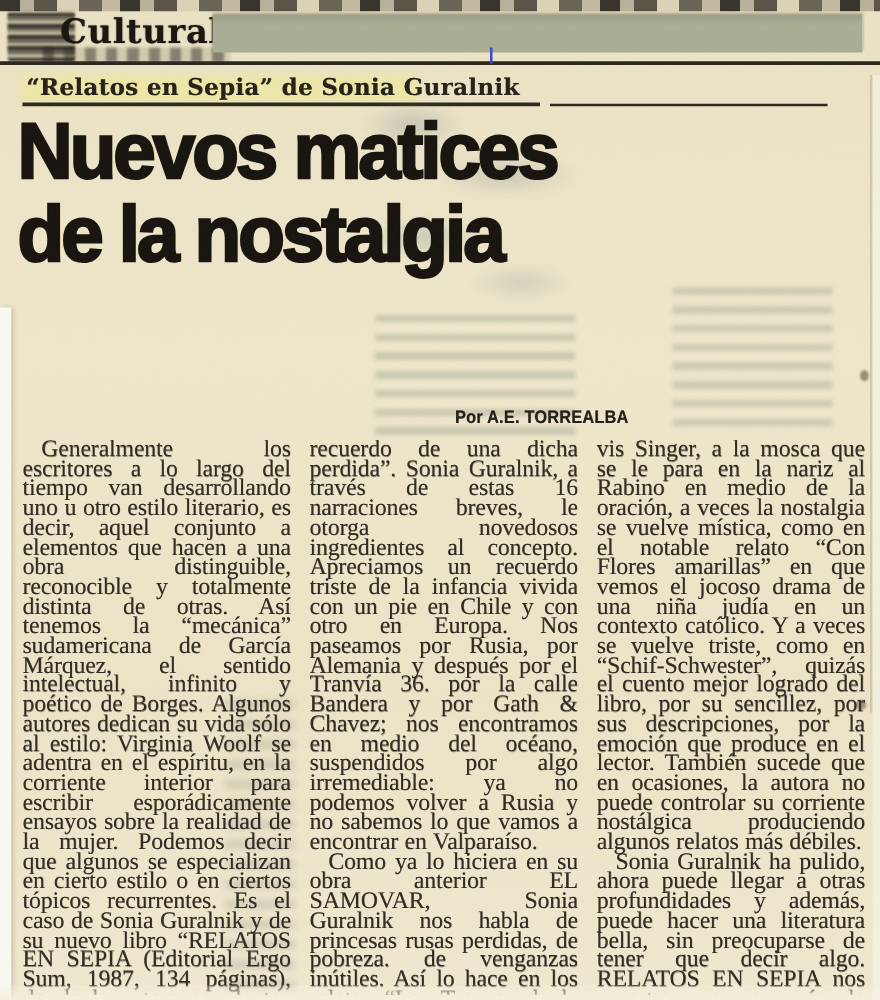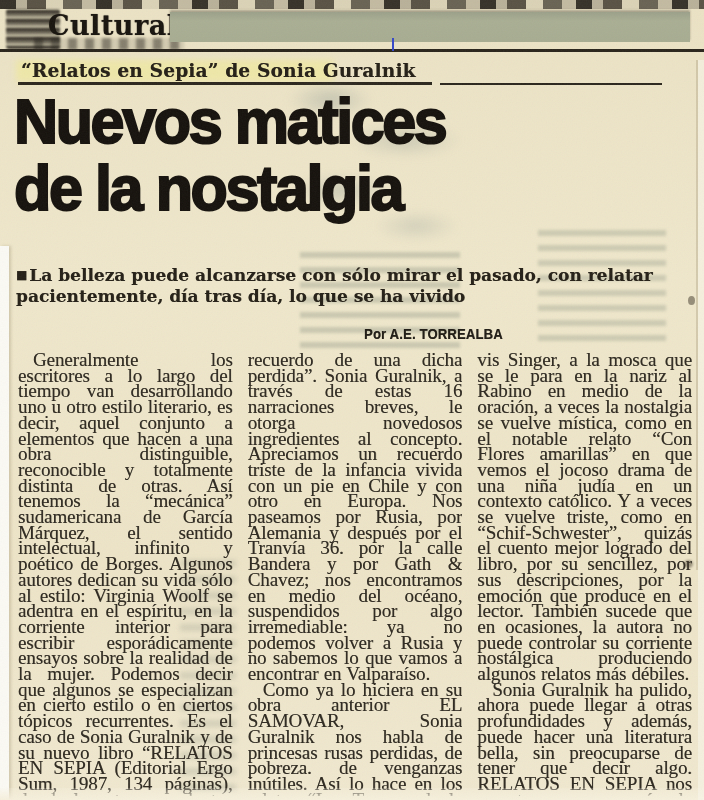--- a/index.html
+++ b/index.html
@@ -163,21 +163,20 @@
   <div class="ghost ghost-headline"></div>
   <div class="ghost ghost-lines-mid"></div>
   <div class="ghost ghost-lines-right"></div>
   <div class="ghost ghost-col-gap"></div>
 
   <div class="headline">
     <div>Nuevos matices</div>
     <div>de la nostalgia</div>
   </div>
 
-  <div class="lead"><span class="lead-bullet">■</span><span>La belleza puede alcanzarse con sólo mirar el pasado, con relatar pacientemente, día tras día, lo que se ha vivido</span></div>
 
   <div class="byline">Por A.E. TORREALBA</div>
 
   <div class="article">
     <div class="col">
         <p class="para indent">Generalmente los escritores a lo largo del tiempo van desarrollando uno u otro estilo literario, es decir, aquel conjunto a elementos que hacen a una obra distinguible, reconocible y totalmente distinta de otras. Así tenemos la “mecánica” sudamericana de García Márquez, el sentido intelectual, infinito y poético de Borges. Algunos autores dedican su vida sólo al estilo: Virginia Woolf se adentra en el espíritu, en la corriente interior para escribir esporádicamente ensayos sobre la realidad de la mujer. Podemos decir que algunos se especializan en cierto estilo o en ciertos tópicos recurrentes. Es el caso de Sonia Guralnik y de su nuevo libro “RELATOS EN SEPIA (Editorial Ergo Sum, 1987, 134 páginas), donde la autora se plantea como una maestra de la nostalgia.</p>
         <p class="para indent">La Real Academia ha definido la nostalgia como la “tristeza melancólica originada por el</p>
       </div>
     <div class="col">
         <p class="para">recuerdo de una dicha perdida”. Sonia Guralnik, a través de estas 16 narraciones breves, le otorga novedosos ingredientes al concepto. Apreciamos un recuerdo triste de la infancia vivida con un pie en Chile y con otro en Europa. Nos paseamos por Rusia, por Alemania y después por el Tranvía 36. por la calle Bandera y por Gath &amp; Chavez; nos encontramos en medio del océano, suspendidos por algo irremediable: ya no podemos volver a Rusia y no sabemos lo que vamos a encontrar en Valparaíso.</p>

